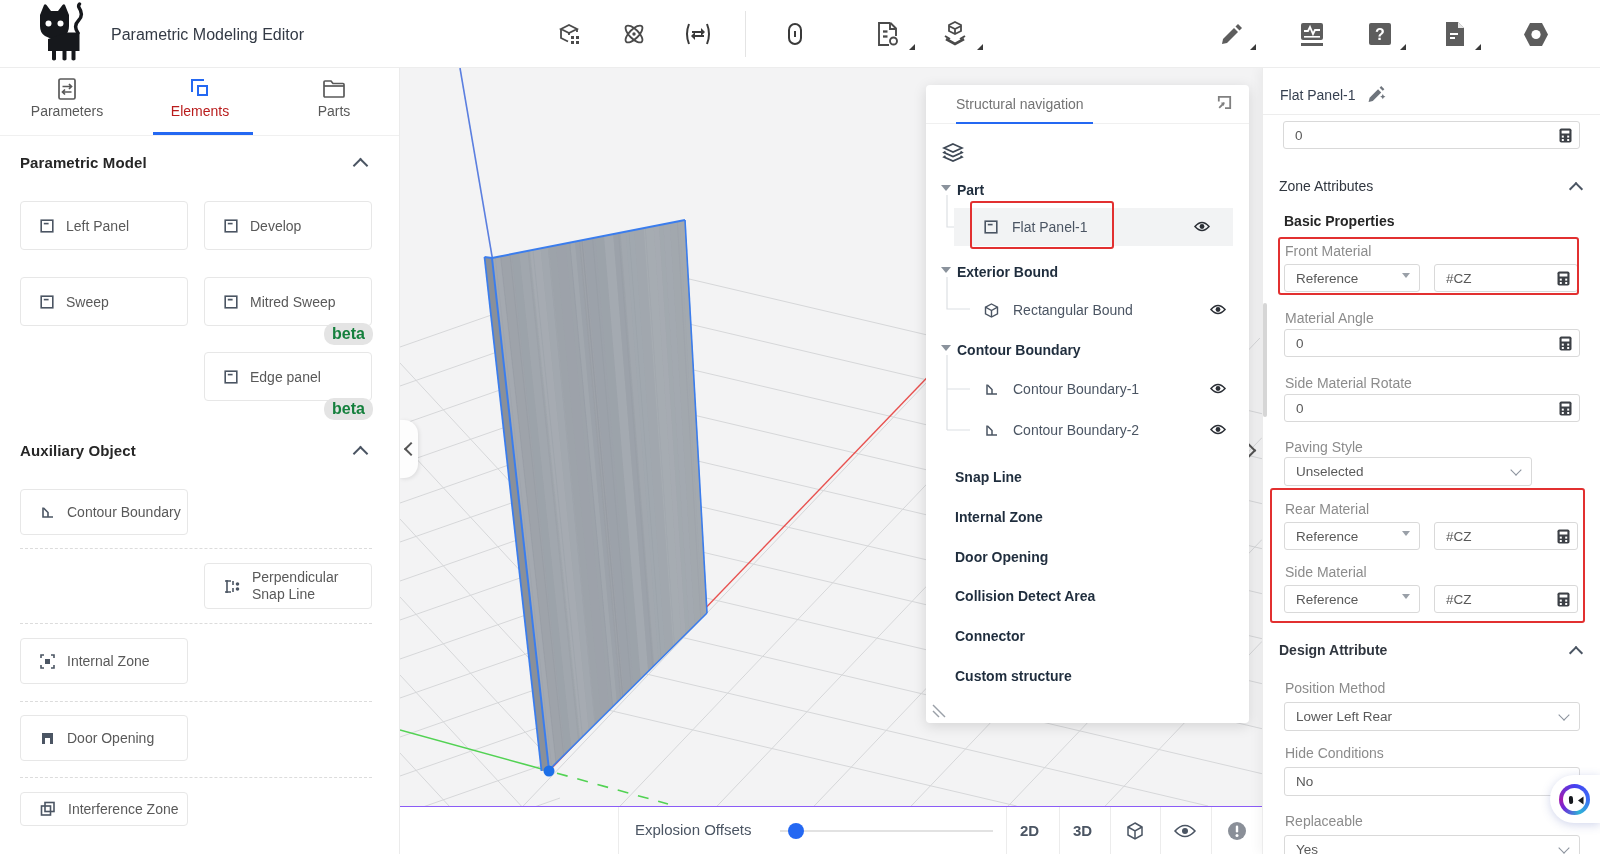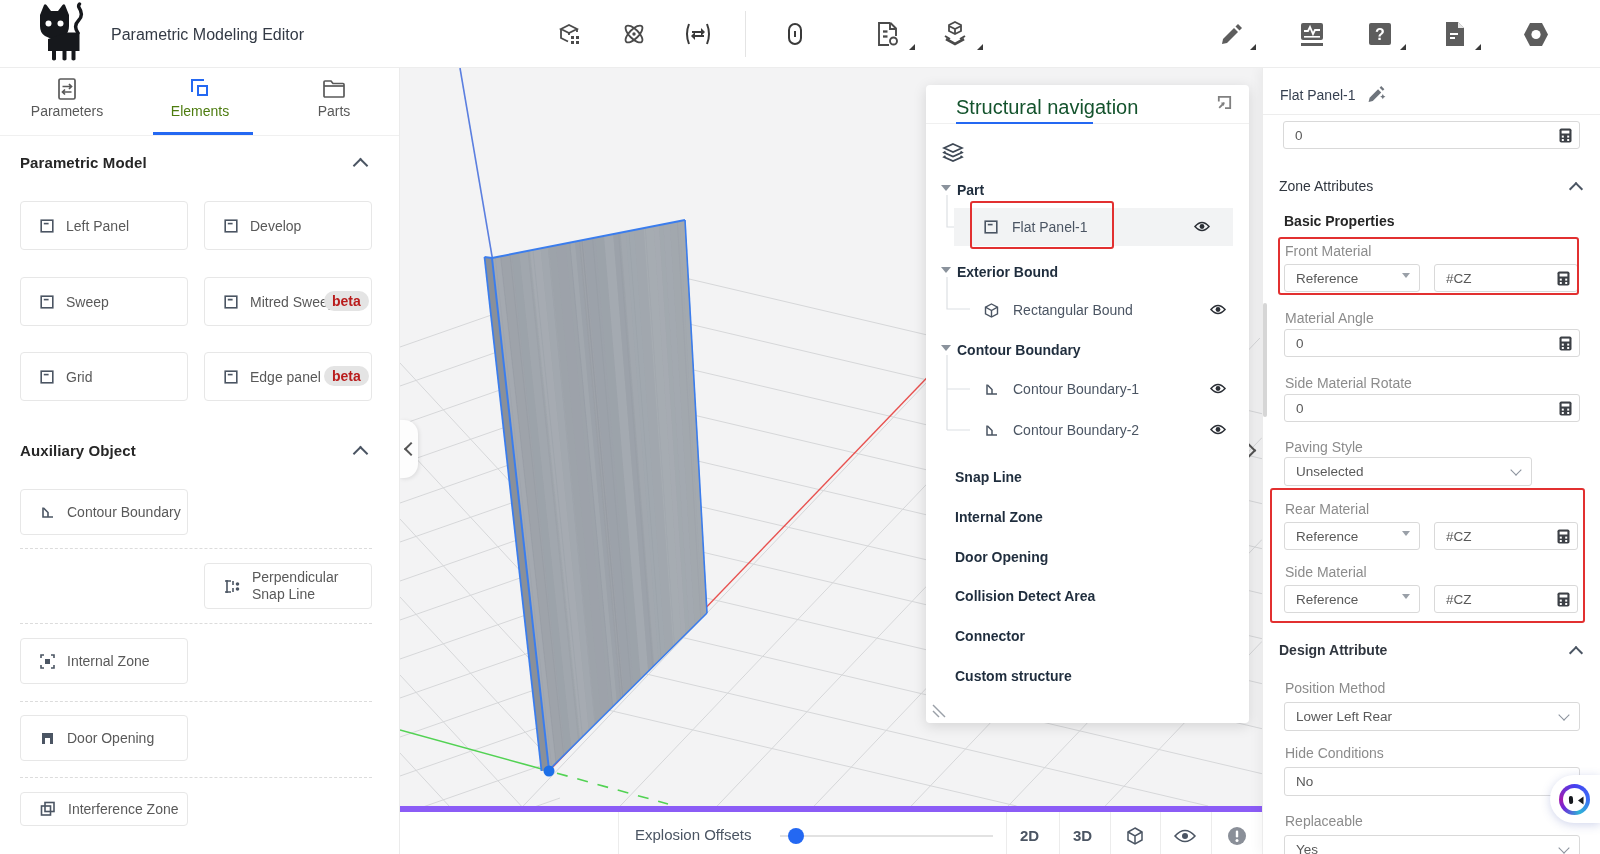--- a/index.html
+++ b/index.html
@@ -8,45 +8,45 @@
 #topbar{position:absolute;left:0;top:0;width:1600px;height:68px;background:#fff;border-bottom:1px solid #ededed;z-index:30;}
 #topbar .title{position:absolute;left:111px;top:26px;font-size:16px;color:#333a45;}
 .ticon{position:absolute;top:0;width:40px;height:68px;display:flex;align-items:center;justify-content:center;}
 .tsep{position:absolute;top:11px;width:1px;height:46px;background:#e4e4e4;}
 .tri{position:absolute;width:0;height:0;border-left:6px solid transparent;border-bottom:6px solid #3a3a3a;}
 #leftbar{position:absolute;left:0;top:68px;width:400px;height:786px;background:#fff;border-right:1px solid #ebebeb;z-index:20;}
 #tabs{position:absolute;left:0;top:0;width:399px;height:68px;border-bottom:1px solid #f0f0f0;}
 .tab{position:absolute;top:0;width:100px;height:68px;text-align:center;}
 .tab .ticn{margin-top:9px;height:24px;}
 .tab .tlab{font-size:14px;color:#595959;margin-top:2px;}
-.tab.active .tlab{color:#4d7c0f;}
+.tab.active .tlab{color:#b91c1c;}
 .tabline{position:absolute;left:153px;top:64px;width:100px;height:3px;background:#2468f2;}
 .sechead{position:absolute;left:20px;font-size:15px;font-weight:700;color:#262626;letter-spacing:.1px;}
 .chev{position:absolute;width:11px;height:11px;border-left:2px solid #4b5563;border-top:2px solid #4b5563;transform:rotate(45deg);}
 .pbtn{position:absolute;width:168px;height:49px;border:1px solid #e7e7e7;border-radius:4px;background:#fff;display:flex;align-items:center;}
 .pbtn svg{margin-left:19px;flex:none;}
 .pbtn .blab{margin-left:12px;font-size:14px;color:#595959;white-space:nowrap;}
-.beta{position:absolute;font-size:14px;font-weight:700;color:#b91c1c;background:#e4e4e4;border-radius:10px;padding:2px 8px;}
+.beta{position:absolute;font-size:16px;font-weight:700;color:#15803d;background:#e4e4e4;border-radius:10px;padding:2px 8px;margin-top:32px;}
 .dash{position:absolute;left:20px;width:352px;border-top:1px dashed #dcdcdc;}
 #lscroll{position:absolute;left:392px;top:122px;width:7px;height:330px;background:#e1e1e1;border-radius:3.5px;}
 #viewport{position:absolute;left:400px;top:68px;width:862px;height:786px;background:#f3f3f4;overflow:hidden;}
-#vbottom{position:absolute;left:400px;top:806px;width:862px;height:48px;background:#fff;border-top:6px solid #8b5cf6;z-index:5;}
+#vbottom{position:absolute;left:400px;top:806px;width:862px;height:48px;background:#fff;border-top:1px solid #8b5cf6;z-index:5;}
 .vbsep{position:absolute;top:0;width:1px;height:48px;background:#ececec;}
 .vbtxt{position:absolute;top:14px;font-size:15px;color:#4b5563;}
 .collapseL{position:absolute;left:400px;top:420px;width:18px;height:58px;background:#fdfdfd;border-radius:0 14px 14px 0;box-shadow:1px 1px 4px rgba(0,0,0,.10);z-index:6;}
 .collapseL:after{content:"";position:absolute;left:6px;top:24px;width:8px;height:8px;border-left:2px solid #555;border-bottom:2px solid #555;transform:rotate(45deg);}
 .collapseR{position:absolute;left:1243px;top:443px;width:14px;height:16px;z-index:6;}
 .collapseR:after{content:"";position:absolute;left:0;top:2px;width:9px;height:9px;border-right:2px solid #555;border-top:2px solid #555;transform:rotate(45deg);}
 </style>
 </head>
 <body>
 <style>
 #navpanel{position:absolute;left:926px;top:85px;width:323px;height:638px;background:#fff;border-radius:4px;box-shadow:0 3px 14px rgba(0,0,0,.13);z-index:10;}
 #navpanel .nhead{position:absolute;left:0;top:0;width:100%;height:39px;border-bottom:1px solid #f0f0f0;}
-#navpanel .ntab{position:absolute;left:30px;top:11px;font-size:20px;color:#14532d;}
+#navpanel .ntab{position:absolute;left:30px;top:11px;font-size:14px;color:#737373;}
 #navpanel .nline{position:absolute;left:30px;top:37px;width:137px;height:2px;background:#2468f2;}
 .trow{position:absolute;left:0;width:100%;height:28px;}
 .tbold{font-size:14px;font-weight:700;color:#1f2d3d;}
 .tnorm{font-size:14px;color:#4b5563;}
 .caret{position:absolute;width:0;height:0;border-left:5px solid transparent;border-right:5px solid transparent;border-top:6px solid #8a929c;}
 .eye{position:absolute;right:23px;top:50%;margin-top:-7px;}
 .redbox{position:absolute;border:2px solid #e23030;z-index:35;pointer-events:none;}
 #rightbar{position:absolute;left:1262px;top:68px;width:338px;height:786px;background:#fff;border-left:1px solid #ececec;box-shadow:-4px 0 10px rgba(0,0,0,.04);z-index:20;}
 #rightbar .rtitle{position:absolute;left:17px;top:19px;font-size:14px;color:#374151;}
 #rightbar .rsep{position:absolute;left:0;top:46px;width:338px;height:1px;background:#ededed;}
@@ -222,27 +222,20 @@
       <span class="blab">Sweep</span>
     </div>
  <div class="pbtn" style="left:204px;top:209px;overflow:hidden">
       <svg width="14" height="14" viewBox="0 0 14 14" fill="none" stroke="#4b5563" stroke-width="1.6" style="flex:none">
         <rect x="1.2" y="1.2" width="11.6" height="11.6"></rect>
         <line x1="3.8" y1="4.6" x2="8.6" y2="4.6"></line>
       </svg>
       <span class="blab">Mitred Sweep</span>
     </div>
  <div class="beta" style="left:324px;top:223px">beta</div>
- <div class="pbtn" style="left:20px;top:284px">
-      <svg width="14" height="14" viewBox="0 0 14 14" fill="none" stroke="#4b5563" stroke-width="1.6">
-        <rect x="1.2" y="1.2" width="11.6" height="11.6"></rect>
-        <line x1="3.8" y1="4.6" x2="8.6" y2="4.6"></line>
-      </svg>
-      <span class="blab">Grid</span>
-    </div>
  <div class="pbtn" style="left:204px;top:284px">
       <svg width="14" height="14" viewBox="0 0 14 14" fill="none" stroke="#4b5563" stroke-width="1.6">
         <rect x="1.2" y="1.2" width="11.6" height="11.6"></rect>
         <line x1="3.8" y1="4.6" x2="8.6" y2="4.6"></line>
       </svg>
       <span class="blab">Edge panel</span>
     </div>
  <div class="beta" style="left:324px;top:298px">beta</div>
  <div class="sechead" style="top:374px">Auxiliary Object</div>
  <div class="chev" style="left:355px;top:380px"></div>

